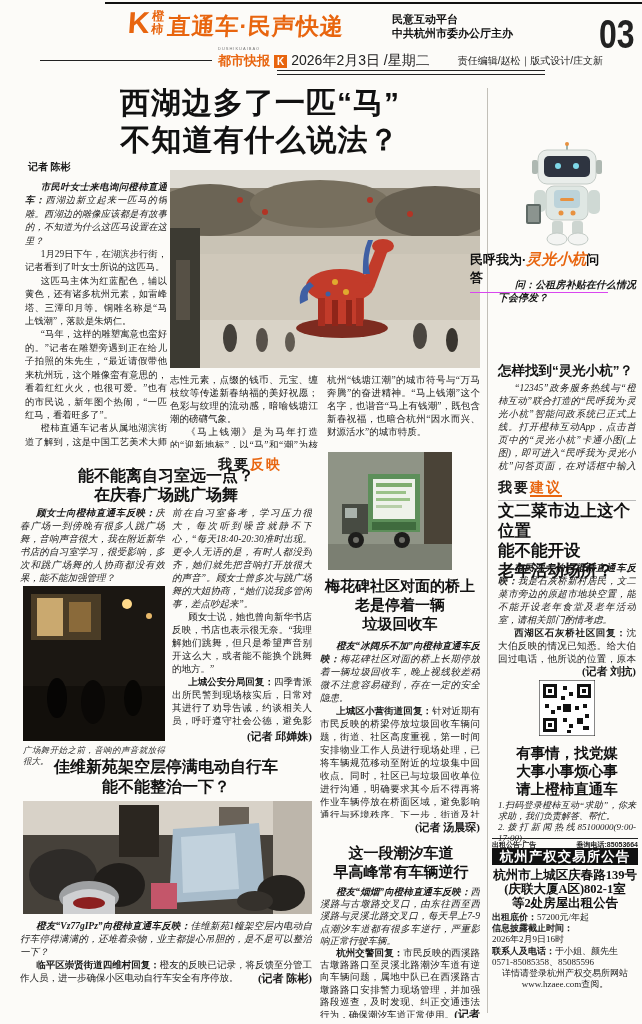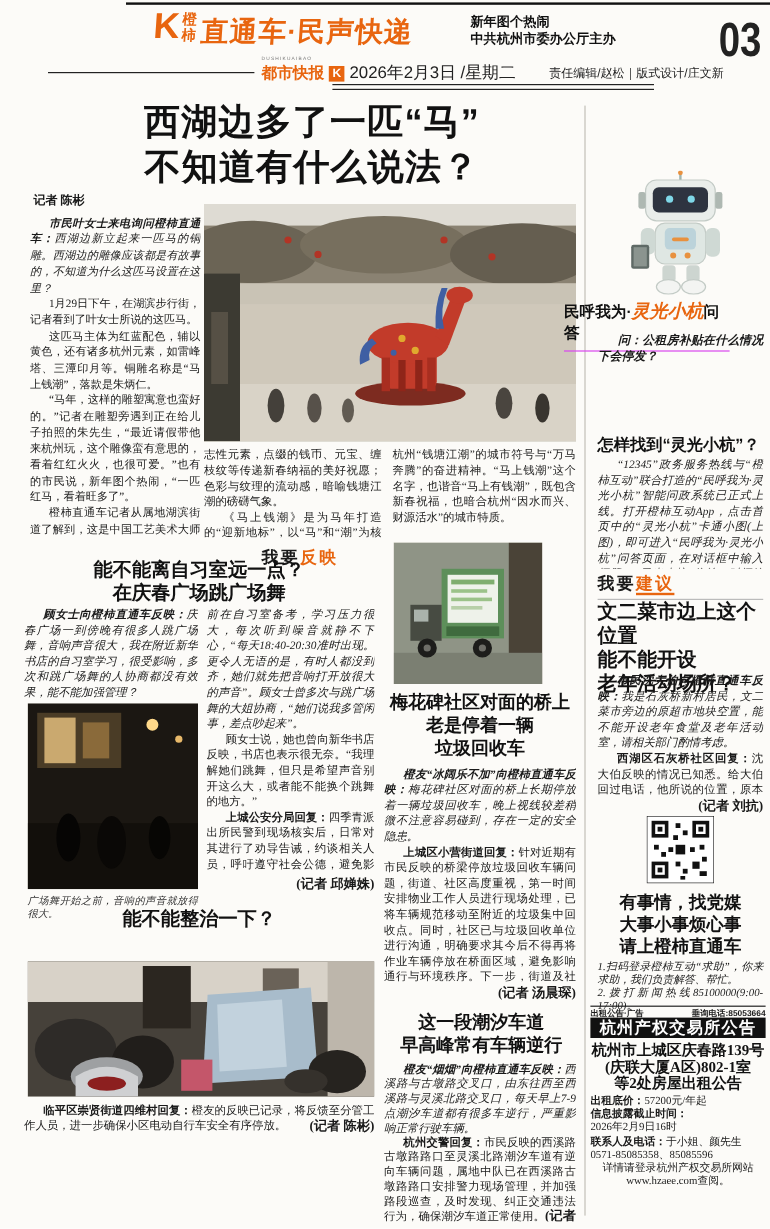--- a/index.html
+++ b/index.html
@@ -33,21 +33,21 @@
 
   <div class="abs" style="left:105px;right:0;top:2px;height:2px;background:#111;"></div>
 
   <div class="abs" style="left:128px;top:8px;display:flex;align-items:flex-end;transform:skewX(-4deg);">
     <span class="sans b orange" style="font-size:30px;line-height:30px;">K</span>
     <span class="sans b orange" style="font-size:12px;line-height:13px;width:14px;display:inline-block;margin:0 2px 2px 2px;word-break:break-all;">橙柿</span>
     <span class="sans b orange" style="font-size:23px;line-height:24px;letter-spacing:1px;">直通车·民声快递</span>
   </div>
 
   <div class="abs sans" style="left:392px;top:12px;font-size:11px;font-weight:bold;line-height:14px;color:#111;">
-    <div>新年图个热闹</div>
+    <div>民意互动平台</div>
     <div>中共杭州市委办公厅主办</div>
   </div>
 
   <div class="abs sans b" style="right:8px;top:14px;font-size:40px;line-height:40px;transform:scaleX(.8);transform-origin:right;color:#222;">03</div>
 
   <div class="abs" style="left:40px;top:60px;width:172px;height:1px;background:#222;"></div>
   <div class="abs sans" style="left:218px;top:46px;font-size:4px;color:#777;letter-spacing:1px;">DUSHIKUAIBAO</div>
   <div class="abs" style="left:218px;top:52px;display:flex;align-items:center;gap:4px;">
     <span class="sans b orange" style="font-size:13px;">都市快报</span>
     <span class="sans b" style="font-size:10px;background:#e8650f;color:#fff;padding:1px 3px;">K</span>
@@ -179,20 +179,21 @@
     <div>老是停着一辆</div>
     <div>垃圾回收车</div>
   </div>
   <div class="abs jst bodytxt" style="left:320px;top:640px;width:160px;height:178px;overflow:hidden;">
     <p class="p kai"><span class="ld">橙友“冰阔乐不加”向橙柿直通车反映：</span><span>梅花碑社区对面的桥上长期停放着一辆垃圾回收车，晚上视线较差稍微不注意容易碰到，存在一定的安全隐患。</span></p>
     <p class="p"><span class="ld">上城区小营街道回复：</span><span>针对近期有市民反映的桥梁停放垃圾回收车辆问题，街道、社区高度重视，第一时间安排物业工作人员进行现场处理，已将车辆规范移动至附近的垃圾集中回收点。同时，社区已与垃圾回收单位进行沟通，明确要求其今后不得再将作业车辆停放在桥面区域，避免影响通行与环境秩序。下一步，街道及社区将持续关注此类问题，加强日常巡查与协调，督促相关单位规范作业、文明停放，共同维护好辖区公共空间整洁与道路通畅。</span></p>
   </div>
   <div class="abs rep" style="left:320px;top:820px;width:160px;">(记者 汤晨琛)</div>
 
   <div class="abs art-title" style="left:20px;top:757px;width:292px;font-size:16px;line-height:20px;">
+    <div>佳维新苑架空层停满电动自行车</div>
     <div>能不能整治一下？</div>
   </div>
   <div class="abs photo" style="left:23px;top:801px;width:289px;height:113px;">
     <svg width="289" height="113" viewBox="0 0 289 113">
       <rect width="289" height="113" fill="#46413a"></rect>
       <rect width="289" height="34" fill="#d8d2c8"></rect>
       <rect x="96" y="4" width="40" height="52" fill="#2b2620"></rect>
       <rect x="196" y="6" width="30" height="40" fill="#6a6258"></rect>
       <rect x="250" y="0" width="39" height="113" fill="#bdb6ab"></rect>
       <polygon points="150,28 236,22 242,96 146,102" fill="#a8bccb"></polygon>
@@ -201,20 +202,21 @@
       <ellipse cx="96" cy="84" rx="26" ry="22" fill="#211e1b"></ellipse>
       <ellipse cx="66" cy="96" rx="30" ry="16" fill="#9ea0a2"></ellipse>
       <path d="M40 96 Q66 80 92 96 L92 113 L40 113 Z" fill="#cfd0d2"></path>
       <ellipse cx="66" cy="102" rx="16" ry="6" fill="#8c1f1f"></ellipse>
       <rect x="128" y="82" width="26" height="26" fill="#c4566a"></rect>
       <ellipse cx="258" cy="92" rx="24" ry="18" fill="#26231f"></ellipse>
       <ellipse cx="232" cy="100" rx="18" ry="10" fill="#35312c"></ellipse>
     </svg>
   </div>
   <div class="abs jst bodytxt" style="left:20px;top:920px;width:292px;height:78px;overflow:hidden;">
+    <p class="p kai"><span class="ld">橙友“Vz77gIPz”向橙柿直通车反映：</span><span>佳维新苑1幢架空层内电动自行车停得满满的，还堆着杂物，业主都提心吊胆的，是不是可以整治一下？</span></p>
     <p class="p"><span class="ld">临平区崇贤街道四维村回复：</span><span>橙友的反映已记录，将反馈至分管工作人员，进一步确保小区电动自行车安全有序停放。</span><span class="rep" style="float:right;">(记者 陈彬)</span></p>
   </div>
 
   <div class="abs art-title" style="left:322px;top:843px;width:158px;font-size:15px;line-height:19px;">
     <div>这一段潮汐车道</div>
     <div>早高峰常有车辆逆行</div>
   </div>
   <div class="abs jst" style="left:320px;top:886px;width:160px;height:132px;font-size:9.5px;line-height:12.2px;overflow:hidden;">
     <p class="p kai"><span class="ld">橙友“烟烟”向橙柿直通车反映：</span><span>西溪路与古墩路交叉口，由东往西至西溪路与灵溪北路交叉口，每天早上7-9点潮汐车道都有很多车逆行，严重影响正常行驶车辆。</span></p>
     <p class="p"><span class="ld">杭州交警回复：</span><span>市民反映的西溪路古墩路路口至灵溪北路潮汐车道有逆向车辆问题，属地中队已在西溪路古墩路路口安排警力现场管理，并加强路段巡查，及时发现、纠正交通违法行为，确保潮汐车道正常使用。</span><span class="rep">(记者 董吕平)</span></p>

